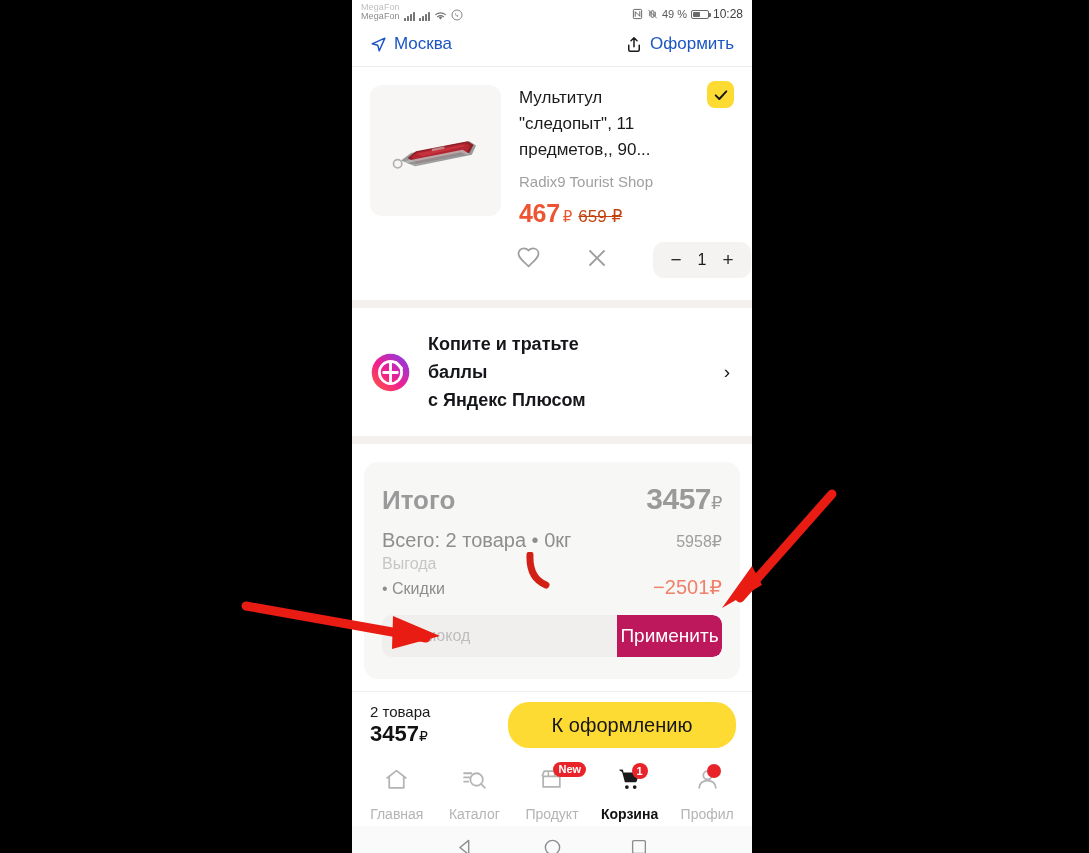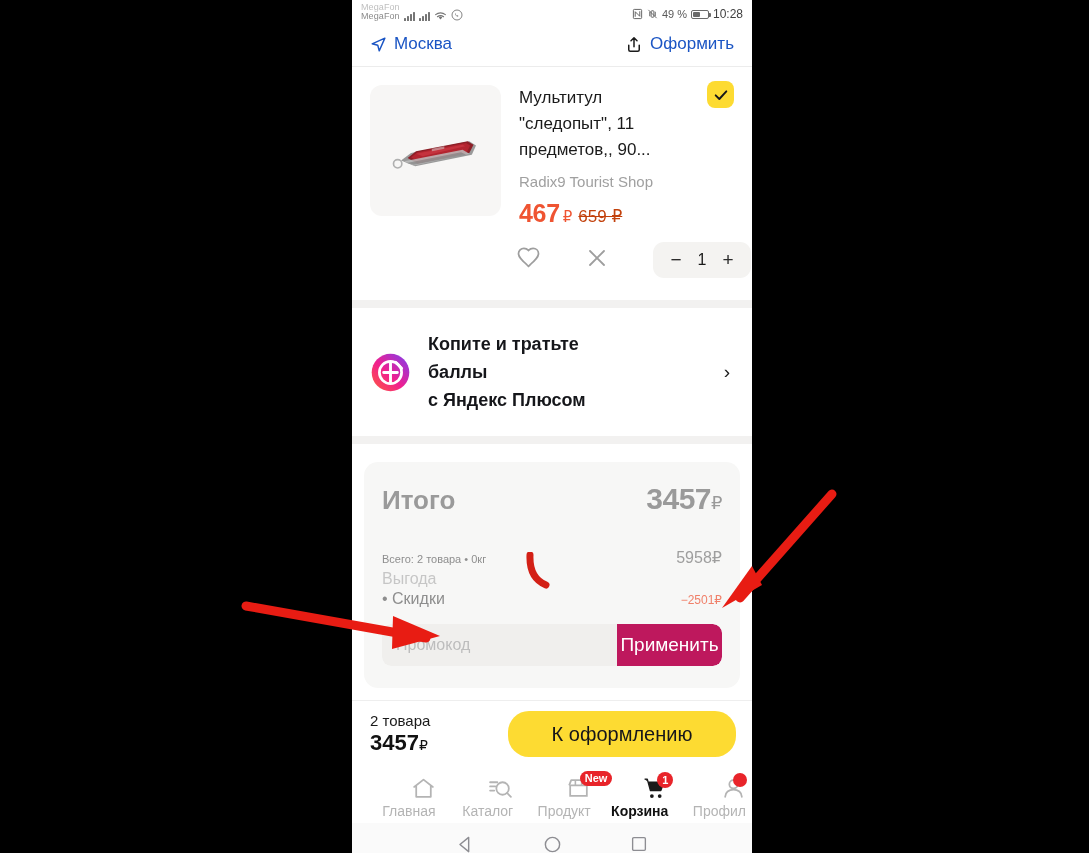--- a/index.html
+++ b/index.html
@@ -96,26 +96,26 @@
   
   .totals-wrap { background: #fff; padding: 18px 12px 0 12px; }
   .totals {
     background: #f7f7f6; border-radius: 14px; padding: 20px 18px 22px 18px;
   }
   .trow { display: flex; justify-content: space-between; align-items: baseline; }
   .tbig-l { font-size: 26px; font-weight: 700; color: #9a9a9a; }
   .tbig-r { font-size: 30px; font-weight: 700; color: #9a9a9a; letter-spacing: -.5px; }
   .tbig-r .r { font-size: 18px; font-weight: 400; }
   .trow.sub { margin-top: 13px; }
-  .tsub-l { font-size: 11px; color: #8e8e8e; margin-top: 24px; }
+  .tsub-l { font-size: 20px; color: #8e8e8e; }
   .tsub-r { font-size: 16px; color: #9e9e9e; }
   .tlight { font-size: 16px; color: #c6c6c6; margin-top: 3px; }
   .trow.disc { margin-top: 2px; }
   .tdisc-l { font-size: 16px; color: #8e8e8e; }
-  .tdisc-r { font-size: 12px; color: #f0806a; }
+  .tdisc-r { font-size: 20px; color: #f0806a; }
   .promo {
     margin-top: 16px; display: flex; height: 42px; border-radius: 9px; overflow: hidden;
   }
   .promo input {
     flex: 1; border: none; outline: none; background: #f0efed;
     font-size: 16px; color: #1a1a1a; padding: 0 14px; font-family: inherit;
     border-radius: 9px 0 0 9px;
   }
   .promo input::placeholder { color: #bdbdbd; }
   .promo button {
@@ -133,21 +133,21 @@
   .co-left .co-sum { font-size: 22px; font-weight: 700; color: #121212; margin-top: 1px;}
   .co-left .co-sum .r { font-size: 14px; font-weight: 400; }
   .co-btn {
     background: #fddb32; border: none; border-radius: 21px;
     padding: 0 22px; height: 46px; font-size: 20px; color: #16161a;
     font-family: inherit; cursor: pointer; min-width: 228px;
   }
 
   
   .tabbar { display: flex; background: #fff; padding: 6px 6px 4px 6px; }
-  .tab { flex: 1; display: flex; flex-direction: column; align-items: flex-end; gap: 2px; position: relative; }
+  .tab { flex: 1; display: flex; flex-direction: column; align-items: center; gap: 14px; position: relative; }
   .tab .lbl { font-size: 14px; color: #b4b4b4; white-space: nowrap; }
   .tab.active .lbl { color: #111; font-weight: 700; }
   .tab .ic { height: 26px; display: flex; align-items: center; justify-content: center; position: relative; }
   .badge-new {
     position: absolute; left: 14px; top: -4px; background: #e8242a; color: #fff;
     font-size: 11px; font-weight: 700; border-radius: 8px; padding: 1px 5px; line-height: 13px;
   }
   .badge-num {
     position: absolute; left: 15px; top: -3px; background: #e8242a; color: #fff;
     font-size: 11px; font-weight: 700; border-radius: 50%; width: 16px; height: 16px;

